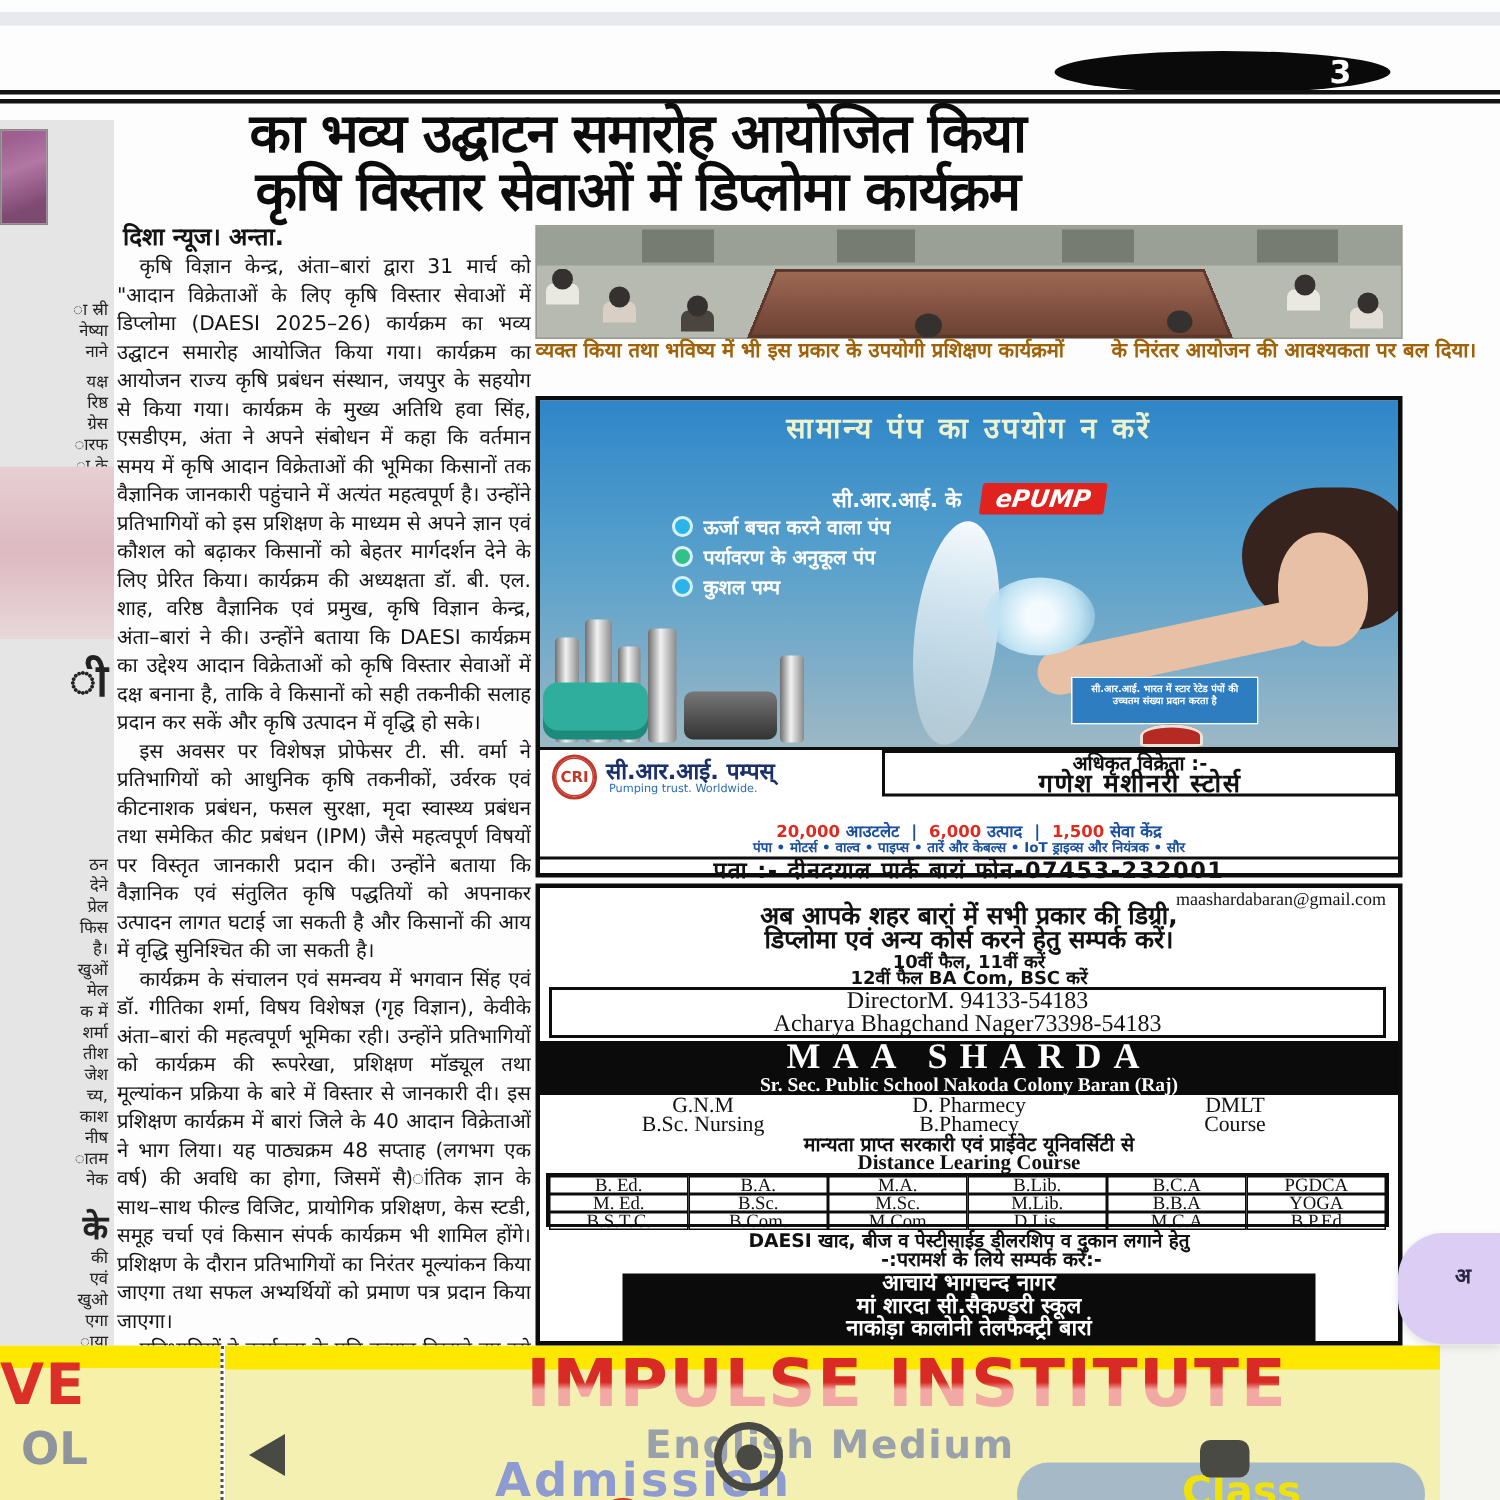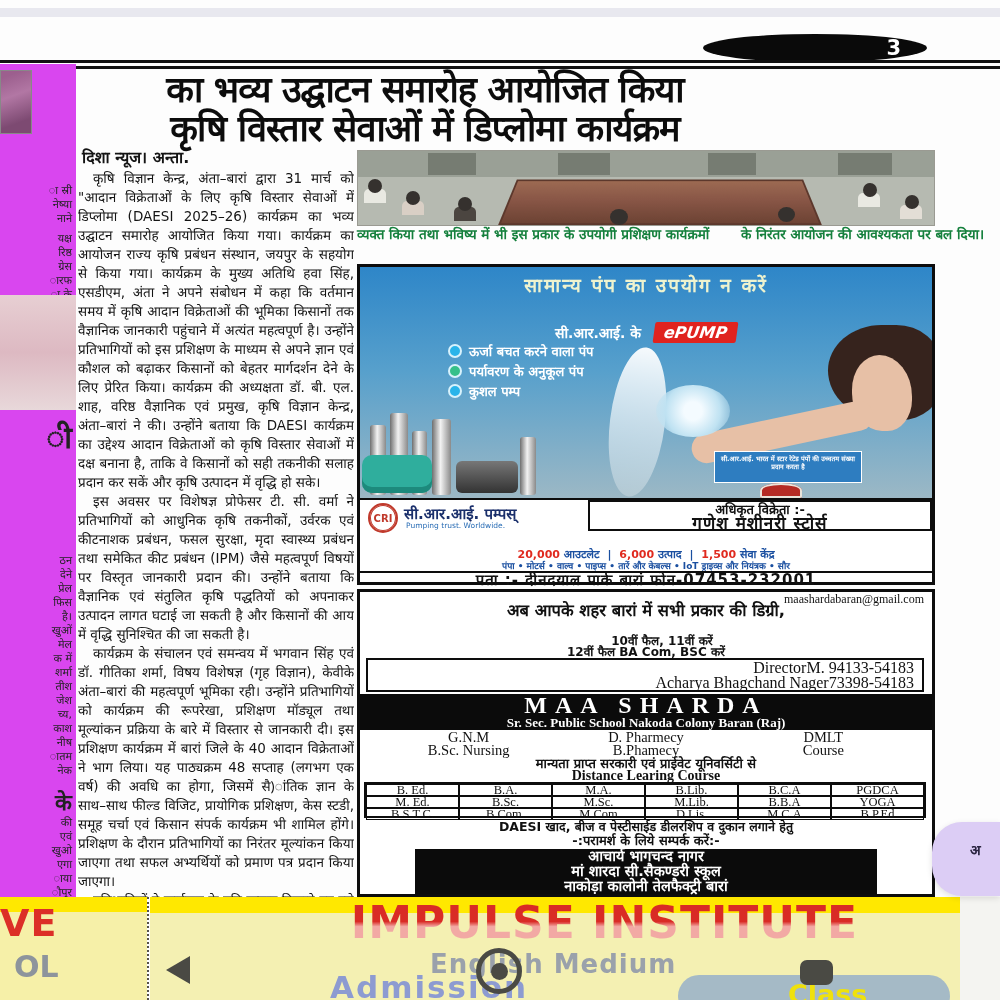--- a/index.html
+++ b/index.html
@@ -9,41 +9,41 @@
   
   .status-strip{left:0;top:8px;width:1000px;height:9px;background:#e8e8ef;}
   .page-oval{left:703px;top:34px;width:224px;height:28px;background:#0a0a0a;border-radius:50%;
              display:flex;align-items:center;justify-content:flex-end;padding-right:26px;box-sizing:border-box;}
   .page-oval span{color:#fff;font-weight:900;font-size:21px;line-height:1;}
   .double-rule{left:0;top:60px;width:1000px;height:9px;border-top:3px solid #121212;border-bottom:3px solid #121212;box-sizing:border-box;}
   
   .headline{left:80px;top:70px;width:690px;height:80px;text-align:center;font-weight:900;
             font-size:36px;line-height:39px;color:#0c0c0c;letter-spacing:-1px;}
   
-  .left-strip{left:0;top:64px;width:76px;height:834px;overflow:hidden;background:#d946ef;}
+  .left-strip{left:0;top:80px;width:76px;height:834px;overflow:hidden;background:#e5e5e5;}
   .strip-photo1{left:0;top:6px;width:30px;height:62px;background:linear-gradient(160deg,#9c5f8e 10%,#b277a4 40%,#7d4a72 80%);border:1px solid #888;}
   .strip-photo2{left:0;top:231px;width:76px;height:115px;background:linear-gradient(180deg,#e7cfd3 0%,#ddb9c2 50%,#e8d8da 100%);}
   .frag{width:72px;color:#222;font-size:11px;line-height:14px;text-align:right;white-space:pre-line;padding-right:3px;}
   .bigglyph{width:72px;text-align:right;font-weight:800;color:#222;padding-right:6px;}
   
   .article{left:78px;top:148px;width:276px;height:752px;overflow:hidden;text-align:justify;
            font-size:13.5px;line-height:19px;color:#141414;}
   .byline{font-weight:800;font-size:16px;margin:0 0 2px 4px;}
   .article p{margin:0;text-indent:15px;}
   
   .photo{left:357px;top:150px;width:576px;height:74px;background:#b6bab1;overflow:hidden;border:1px solid #9a9a92;}
   .photo .wall{position:absolute;left:0;top:0;width:576px;height:26px;background:#9aa096;}
   .photo .door{position:absolute;top:2px;height:22px;background:#767c72;}
   .photo .table{position:absolute;left:150px;top:26px;width:300px;height:44px;
                 background:linear-gradient(180deg,#9c6a52 0%,#8a5747 45%,#6d4334 100%);
                 transform:perspective(120px) rotateX(18deg);border:2px solid #5c382c;}
   .head{position:absolute;width:14px;height:14px;border-radius:50%;background:#35312e;}
   .shirt{position:absolute;width:22px;height:14px;border-radius:5px 5px 0 0;background:#e9e9e2;}
   
-  .caption{left:357px;top:226px;width:640px;height:36px;font-size:13.5px;font-weight:600;line-height:17px;color:#15803d;}
+  .caption{left:357px;top:226px;width:640px;height:36px;font-size:13.5px;font-weight:600;line-height:17px;color:#a16207;}
   .caption .cl{position:absolute;left:0;top:0;width:372px;}
   .caption .cr{position:absolute;left:384px;top:0;width:256px;}
   
   .epump{left:357px;top:264px;width:578px;height:321px;border:3px solid #0d0d0d;box-sizing:border-box;background:#fff;}
   .ep-blue{position:absolute;left:0;top:0;width:572px;height:231px;overflow:hidden;
            background:linear-gradient(180deg,#2e86c8 0%,#57a0cc 45%,#9cb8c5 100%);}
   .ep-h1{position:absolute;left:0;top:5px;width:100%;text-align:center;font-size:19px;font-weight:800;color:#eef3cf;letter-spacing:2px;}
   .ep-h2{position:absolute;left:0;top:27px;width:100%;text-align:center;font-size:21px;font-weight:800;color:#ffffff;letter-spacing:2px;}
   .ep-brandrow{position:absolute;left:0;top:55px;width:100%;text-align:center;color:#fff;font-size:14px;font-weight:700;}
   .ep-badge{display:inline-block;background:#e0231f;color:#fff;font-weight:900;font-style:italic;
@@ -54,21 +54,21 @@
   .splash{position:absolute;left:250px;top:80px;width:55px;height:150px;border-radius:50%;
           background:linear-gradient(180deg,rgba(255,255,255,.95),rgba(255,255,255,.25));transform:rotate(7deg);}
   .hand-water{position:absolute;left:296px;top:118px;width:74px;height:52px;border-radius:50%;
           background:radial-gradient(circle,#f4fbff 20%,#bfe2f2 60%,rgba(191,226,242,0));}
   .hair{position:absolute;left:468px;top:58px;width:112px;height:95px;background:#36231d;border-radius:55% 45% 40% 60%;}
   .face{position:absolute;left:492px;top:88px;width:60px;height:76px;background:#e7c0a6;border-radius:50% 60% 45% 55%;}
   .arm{position:absolute;left:330px;top:150px;width:185px;height:30px;background:#e7c0a6;border-radius:16px;transform:rotate(-12deg);}
   .cyl{position:absolute;background:linear-gradient(90deg,#6f6f6f 0%,#f2f2f2 45%,#8a8a8a 100%);border-radius:3px;}
   .pump-teal{position:absolute;left:2px;top:188px;width:70px;height:38px;background:#2fae9d;border-radius:10px;box-shadow:inset 0 -6px 0 #1d8a7c;}
   .pump-dark{position:absolute;left:96px;top:194px;width:62px;height:32px;background:linear-gradient(180deg,#777,#333);border-radius:6px;}
-  .ep-infobox{position:absolute;left:354px;top:184px;width:148px;height:32px;background:#2e7dc0;border:1px solid #fff;
+  .ep-infobox{position:absolute;left:354px;top:184px;width:125px;height:32px;background:#2e7dc0;border:1px solid #fff;
               color:#fff;font-size:6.5px;line-height:8px;text-align:center;padding:3px 4px;box-sizing:border-box;font-weight:700;}
   .medal{position:absolute;left:400px;top:216px;width:42px;height:15px;background:#b52b24;border-radius:50% 50% 10% 10%;
          box-shadow:inset 0 0 0 2px #e9e4da;}
   .ep-white{position:absolute;left:0;top:231px;width:572px;height:35px;background:#fff;border-top:2px solid #0d0d0d;box-sizing:border-box;}
   .cri-logo{position:absolute;left:8px;top:3px;width:26px;height:26px;border:2px solid #c0392b;border-radius:50%;
             color:#c0392b;font-weight:900;font-size:10px;display:flex;align-items:center;justify-content:center;box-shadow:0 0 0 1px #c0392b inset;}
   .cri-company{position:absolute;left:44px;top:3px;font-size:15px;font-weight:800;color:#1a2f6b;}
   .cri-tagline{position:absolute;left:46px;top:21px;font-size:7.5px;color:#2a6db5;font-weight:400;}
   .dealer{position:absolute;left:228px;top:0;width:344px;height:31px;border:2px solid #0d0d0d;box-sizing:border-box;text-align:center;}
   .dealer .dl{font-size:13px;font-weight:800;line-height:13px;margin-top:1px;}
@@ -83,34 +83,34 @@
   .ep-products{position:absolute;left:0;top:294px;width:572px;height:10px;text-align:center;font-size:9px;font-weight:700;color:#1a4fa0;line-height:10px;}
   .ep-address{position:absolute;left:0;top:304px;width:572px;height:14px;border-top:2px solid #0d0d0d;
               text-align:center;font-size:15px;font-weight:900;letter-spacing:1px;line-height:14px;}
   
   .school{left:357px;top:589px;width:578px;height:308px;border:3px solid #0d0d0d;box-sizing:border-box;background:#fff;}
   .sc-email{position:absolute;right:8px;top:0px;font-family:"Liberation Serif",serif;font-size:12px;}
   .sc-offer{position:absolute;left:0;width:572px;text-align:center;font-size:16.5px;font-weight:800;line-height:16px;}
   .sc-note{position:absolute;left:0;width:572px;text-align:center;font-size:12px;font-weight:800;line-height:12px;}
   .sc-dirbox{position:absolute;left:6px;top:66px;width:558px;height:34px;border:2px solid #0d0d0d;box-sizing:border-box;
              font-family:"Liberation Serif",serif;font-size:16px;line-height:15px;padding:0 8px;}
-  .sc-dirrow{display:flex;justify-content:flex-end;}
+  .sc-dirrow{display:flex;justify-content:center;}
   .sc-banner{position:absolute;left:0;top:102px;width:572px;height:36px;background:#0b0b0b;color:#fff;text-align:center;}
   .sc-name{font-family:"Liberation Serif",serif;font-weight:700;font-size:24px;line-height:22px;letter-spacing:8px;}
   .sc-sub{font-family:"Liberation Serif",serif;font-weight:700;font-size:13px;line-height:13px;}
   .sc-courses{position:absolute;left:20px;top:139px;width:532px;height:26px;display:grid;grid-template-columns:1fr 1fr 1fr;
               font-family:"Liberation Serif",serif;font-size:14.5px;line-height:13px;text-align:center;}
   .sc-recog{position:absolute;left:0;top:166px;width:572px;text-align:center;font-size:13px;font-weight:800;line-height:12px;}
   .sc-dist{position:absolute;left:0;top:178px;width:572px;text-align:center;font-family:"Liberation Serif",serif;font-size:14px;font-weight:700;line-height:12px;}
   .sc-table{position:absolute;left:4px;top:190px;width:562px;height:36px;display:grid;
             grid-template-columns:repeat(6,1fr);border:2px solid #0d0d0d;box-sizing:border-box;
             font-family:"Liberation Serif",serif;font-size:12.5px;}
   .sc-table div{border:1px solid #0d0d0d;display:flex;align-items:center;justify-content:center;line-height:10px;}
   .sc-daesi{position:absolute;left:0;top:229px;width:572px;text-align:center;font-size:12.5px;font-weight:800;line-height:12px;}
-  .sc-consult{position:absolute;left:0;top:242px;width:572px;text-align:center;font-size:13px;font-weight:800;line-height:13px;}
+  .sc-consult{position:absolute;left:0;top:242px;width:572px;text-align:center;font-size:13px;font-weight:800;line-height:13px;padding-left:15px;}
   .sc-black{position:absolute;left:55px;top:257px;width:462px;height:45px;background:#0b0b0b;color:#fff;
             text-align:center;font-size:14.5px;font-weight:800;line-height:15px;}
   
   .banner-left{left:0;top:897px;width:147px;height:103px;background:#f6f0a8;overflow:hidden;}
   .banner-left .bright{position:absolute;left:0;top:0;width:147px;height:15px;background:#ffe800;}
   .bl-ve{position:absolute;left:0px;top:4px;font-size:38px;font-weight:900;color:#dc2f27;letter-spacing:1px;}
   .bl-ol{position:absolute;left:14px;top:52px;font-size:30px;font-weight:800;color:#8d949c;}
   .banner-dots{left:147px;top:897px;width:0;height:103px;border-left:2px dotted #55514a;}
   .banner-main{left:150px;top:897px;width:810px;height:103px;background:#f4f0b2;overflow:hidden;}
   .banner-main .bright{position:absolute;left:0;top:0;width:810px;height:16px;background:#ffe800;}
@@ -283,21 +283,22 @@
     <span class="num">1,500</span>
     <span class="lab">सेवा केंद्र</span>
   </div>
   <div class="ep-products">पंपा • मोटर्स • वाल्व • पाइप्स • तारें और केबल्स • IoT ड्राइव्स और नियंत्रक • सौर</div>
   <div class="ep-address">पता :- दीनदयाल पार्क बारां फोन-07453-232001</div>
 </div>
 
 <div class="abs school">
   <div class="sc-email">maashardabaran@gmail.com</div>
   <div class="sc-offer" style="top:11px;">अब आपके शहर बारां में सभी प्रकार की डिग्री,</div>
-  <div class="sc-note" style="top:43px;margin-left:16px;">10वीं फैल, 11वीं करें</div>
+  <div class="sc-offer" style="top:27px;">डिप्लोमा एवं अन्य कोर्स करने हेतु सम्पर्क करें।</div>
+  <div class="sc-note" style="top:43px;">10वीं फैल, 11वीं करें</div>
   <div class="sc-note" style="top:54px;">12वीं फैल BA Com, BSC करें</div>
   <div class="sc-dirbox">
     <div class="sc-dirrow">
       <span>Director</span>
       <span>M. 94133-54183</span>
     </div>
     <div class="sc-dirrow">
       <span>Acharya Bhagchand Nager</span>
       <span>73398-54183</span>
     </div>

